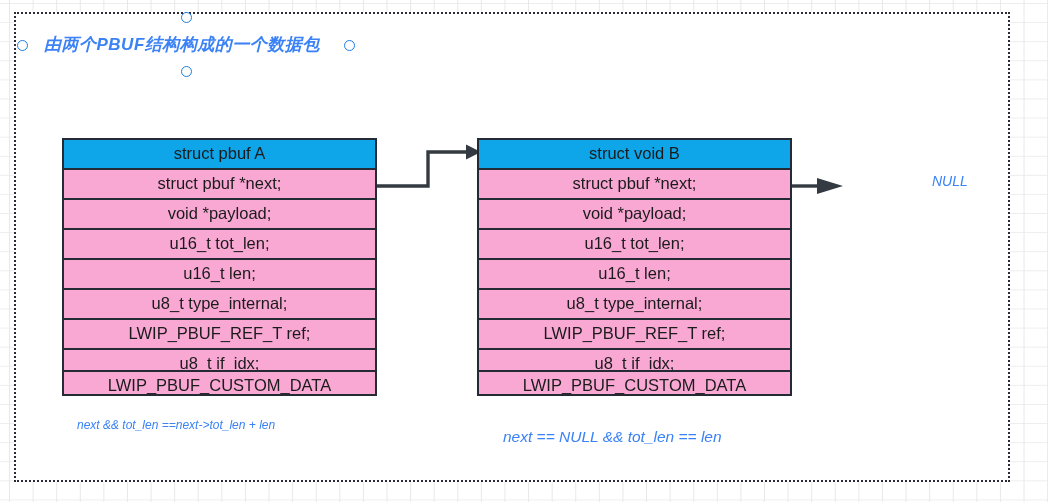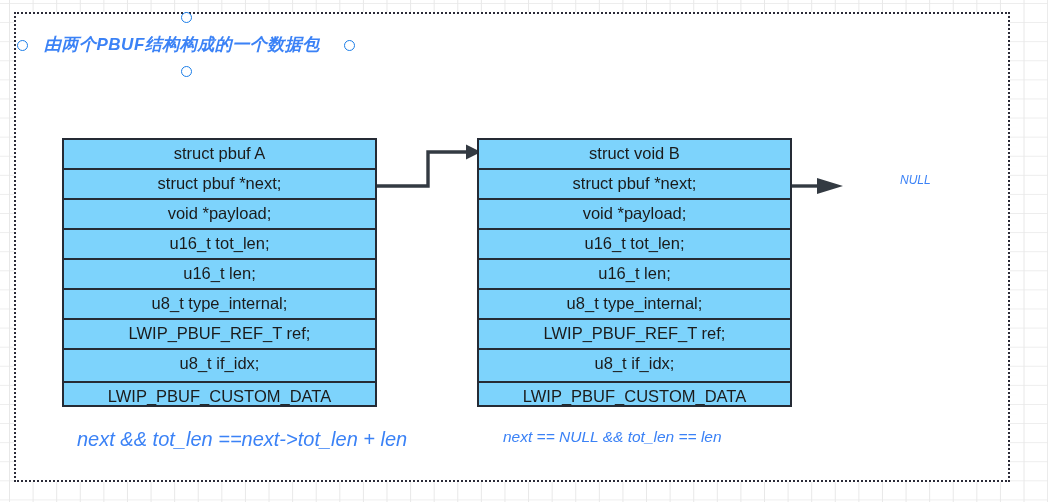--- a/index.html
+++ b/index.html
@@ -51,27 +51,27 @@
     font-style: italic;
     font-weight: bold;
     white-space: nowrap;
   }
   #title-label {
     left: 44px; top: 33px;
     font-size: 17px;
     letter-spacing: .5px;
   }
   #null-label {
-    left: 900px; top: 173px;
+    left: 932px; top: 173px;
+    font-size: 14px;
+    font-weight: normal;
+  }
+  #caption-left {
+    left: 77px; top: 418px;
     font-size: 12px;
-    font-weight: normal;
-  }
-  #caption-left {
-    left: 77px; top: 428px;
-    font-size: 20px;
     font-weight: normal;
   }
   #caption-right {
     left: 503px; top: 428px;
     font-size: 15.5px;
     font-weight: normal;
   }
 
   
   .handle {
@@ -98,29 +98,29 @@
 
   .pbuf-row {
     box-sizing: border-box;
     height: 30px;
     line-height: 27px;
     text-align: center;
     font-size: 16.5px;
     color: #1b1b1b;
     border: 2.5px solid #252b35;
     border-bottom-width: 0;
-    background: #7dd3fc;
+    background: #f9a8d4;
     overflow: hidden;
     white-space: nowrap;
   }
   .pbuf-row.header {
-    background: #7dd3fc;
+    background: #0ea5e9;
   }
   .pbuf-row.clipped {
-    height: 33px;
+    height: 22px;
     line-height: 27px;
   }
   .pbuf-row.last {
     border-bottom-width: 2.5px;
     height: 26px;
     line-height: 26px;
   }
 
   
   .connector-svg {

